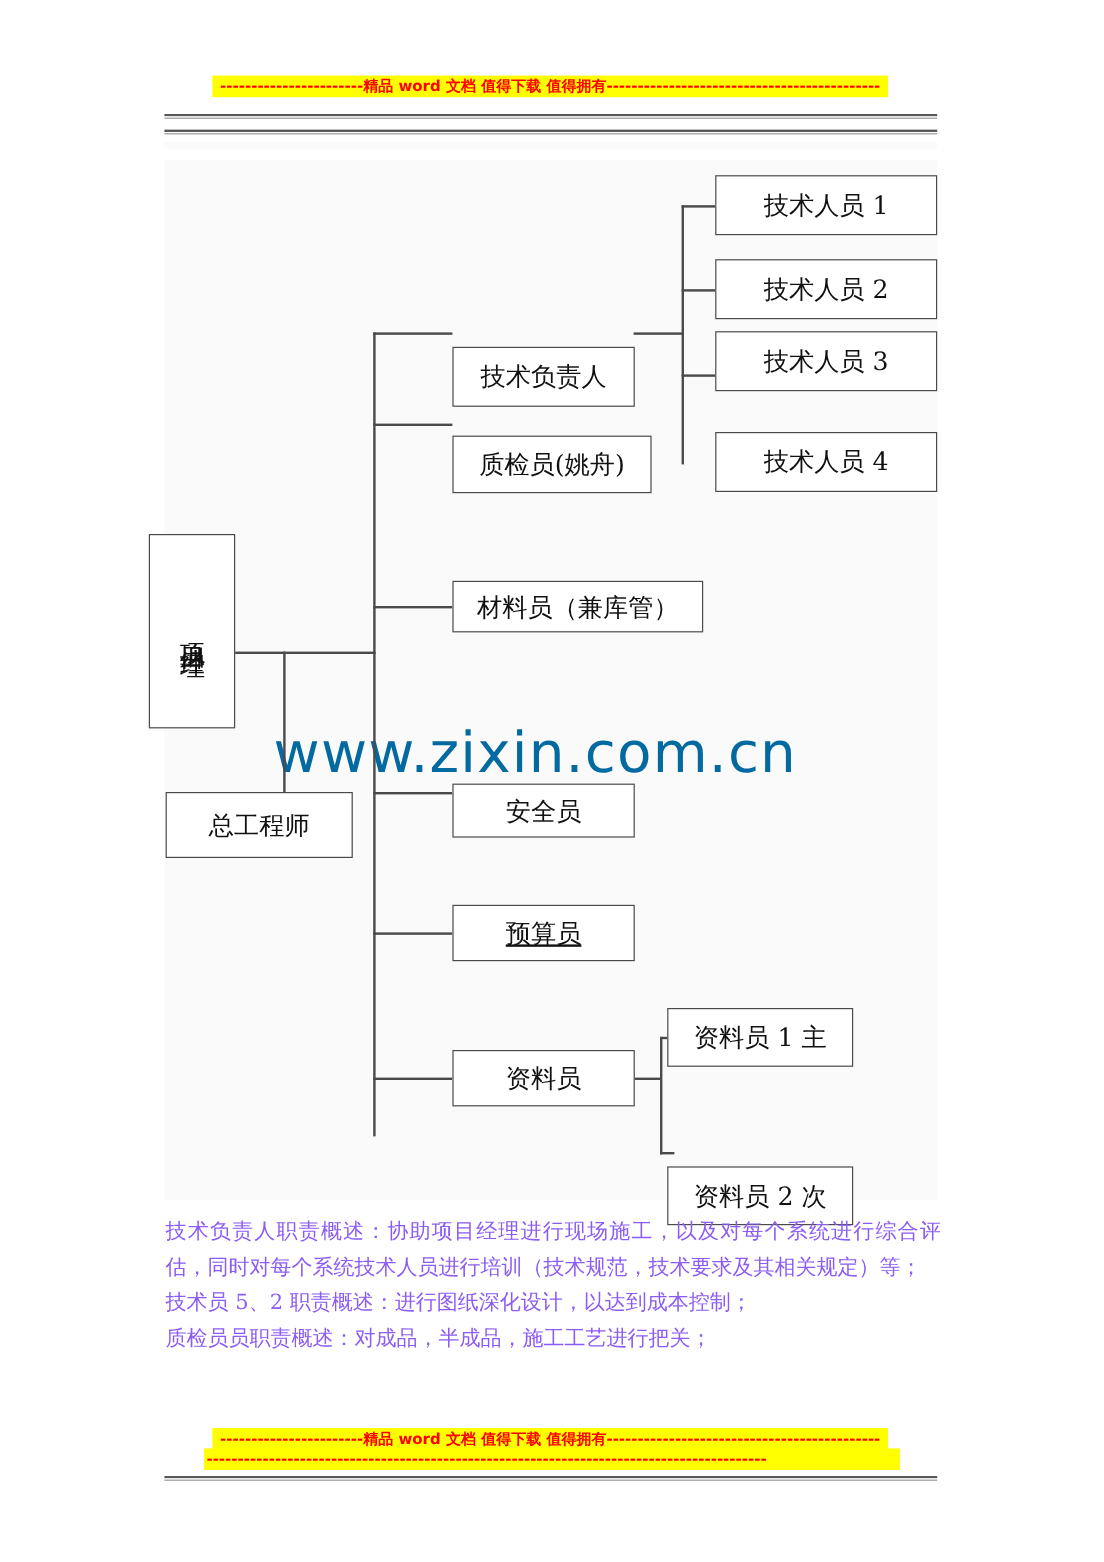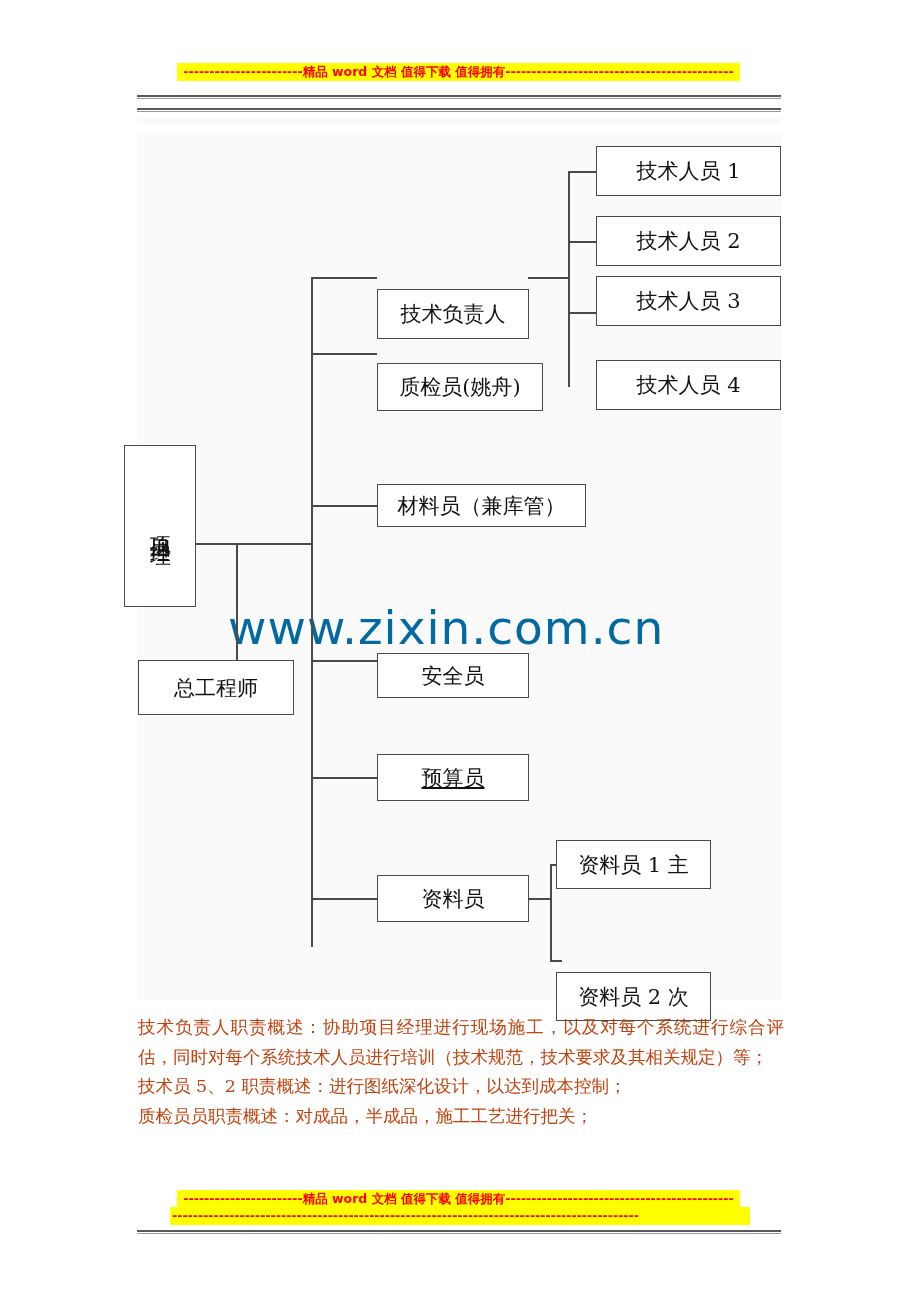--- a/index.html
+++ b/index.html
@@ -58,21 +58,21 @@
 
   
   .ln{position:absolute;background:#4a4a4a;}
   .lnh{height:1.6px;}
   .lnv{width:1.6px;}
 
   
   .desc{
     position:absolute;left:138px;top:1013px;width:646px;
     font-family:"DejaVu Serif","Liberation Serif",serif;
-    font-size:17.5px;line-height:29.5px;color:#c2410c;
+    font-size:17.5px;line-height:29.5px;color:#8b5cf6;
     text-align:justify;
   }
   .desc p{margin:0;}
 </style>
 </head>
 <body>
 
 <div class="page">
 
   <div class="banner banner-top"><span class="dash">-----------------------</span><span class="txt">精品 word 文档 值得下载 值得拥有</span><span class="dash">--------------------------------------------</span></div>

